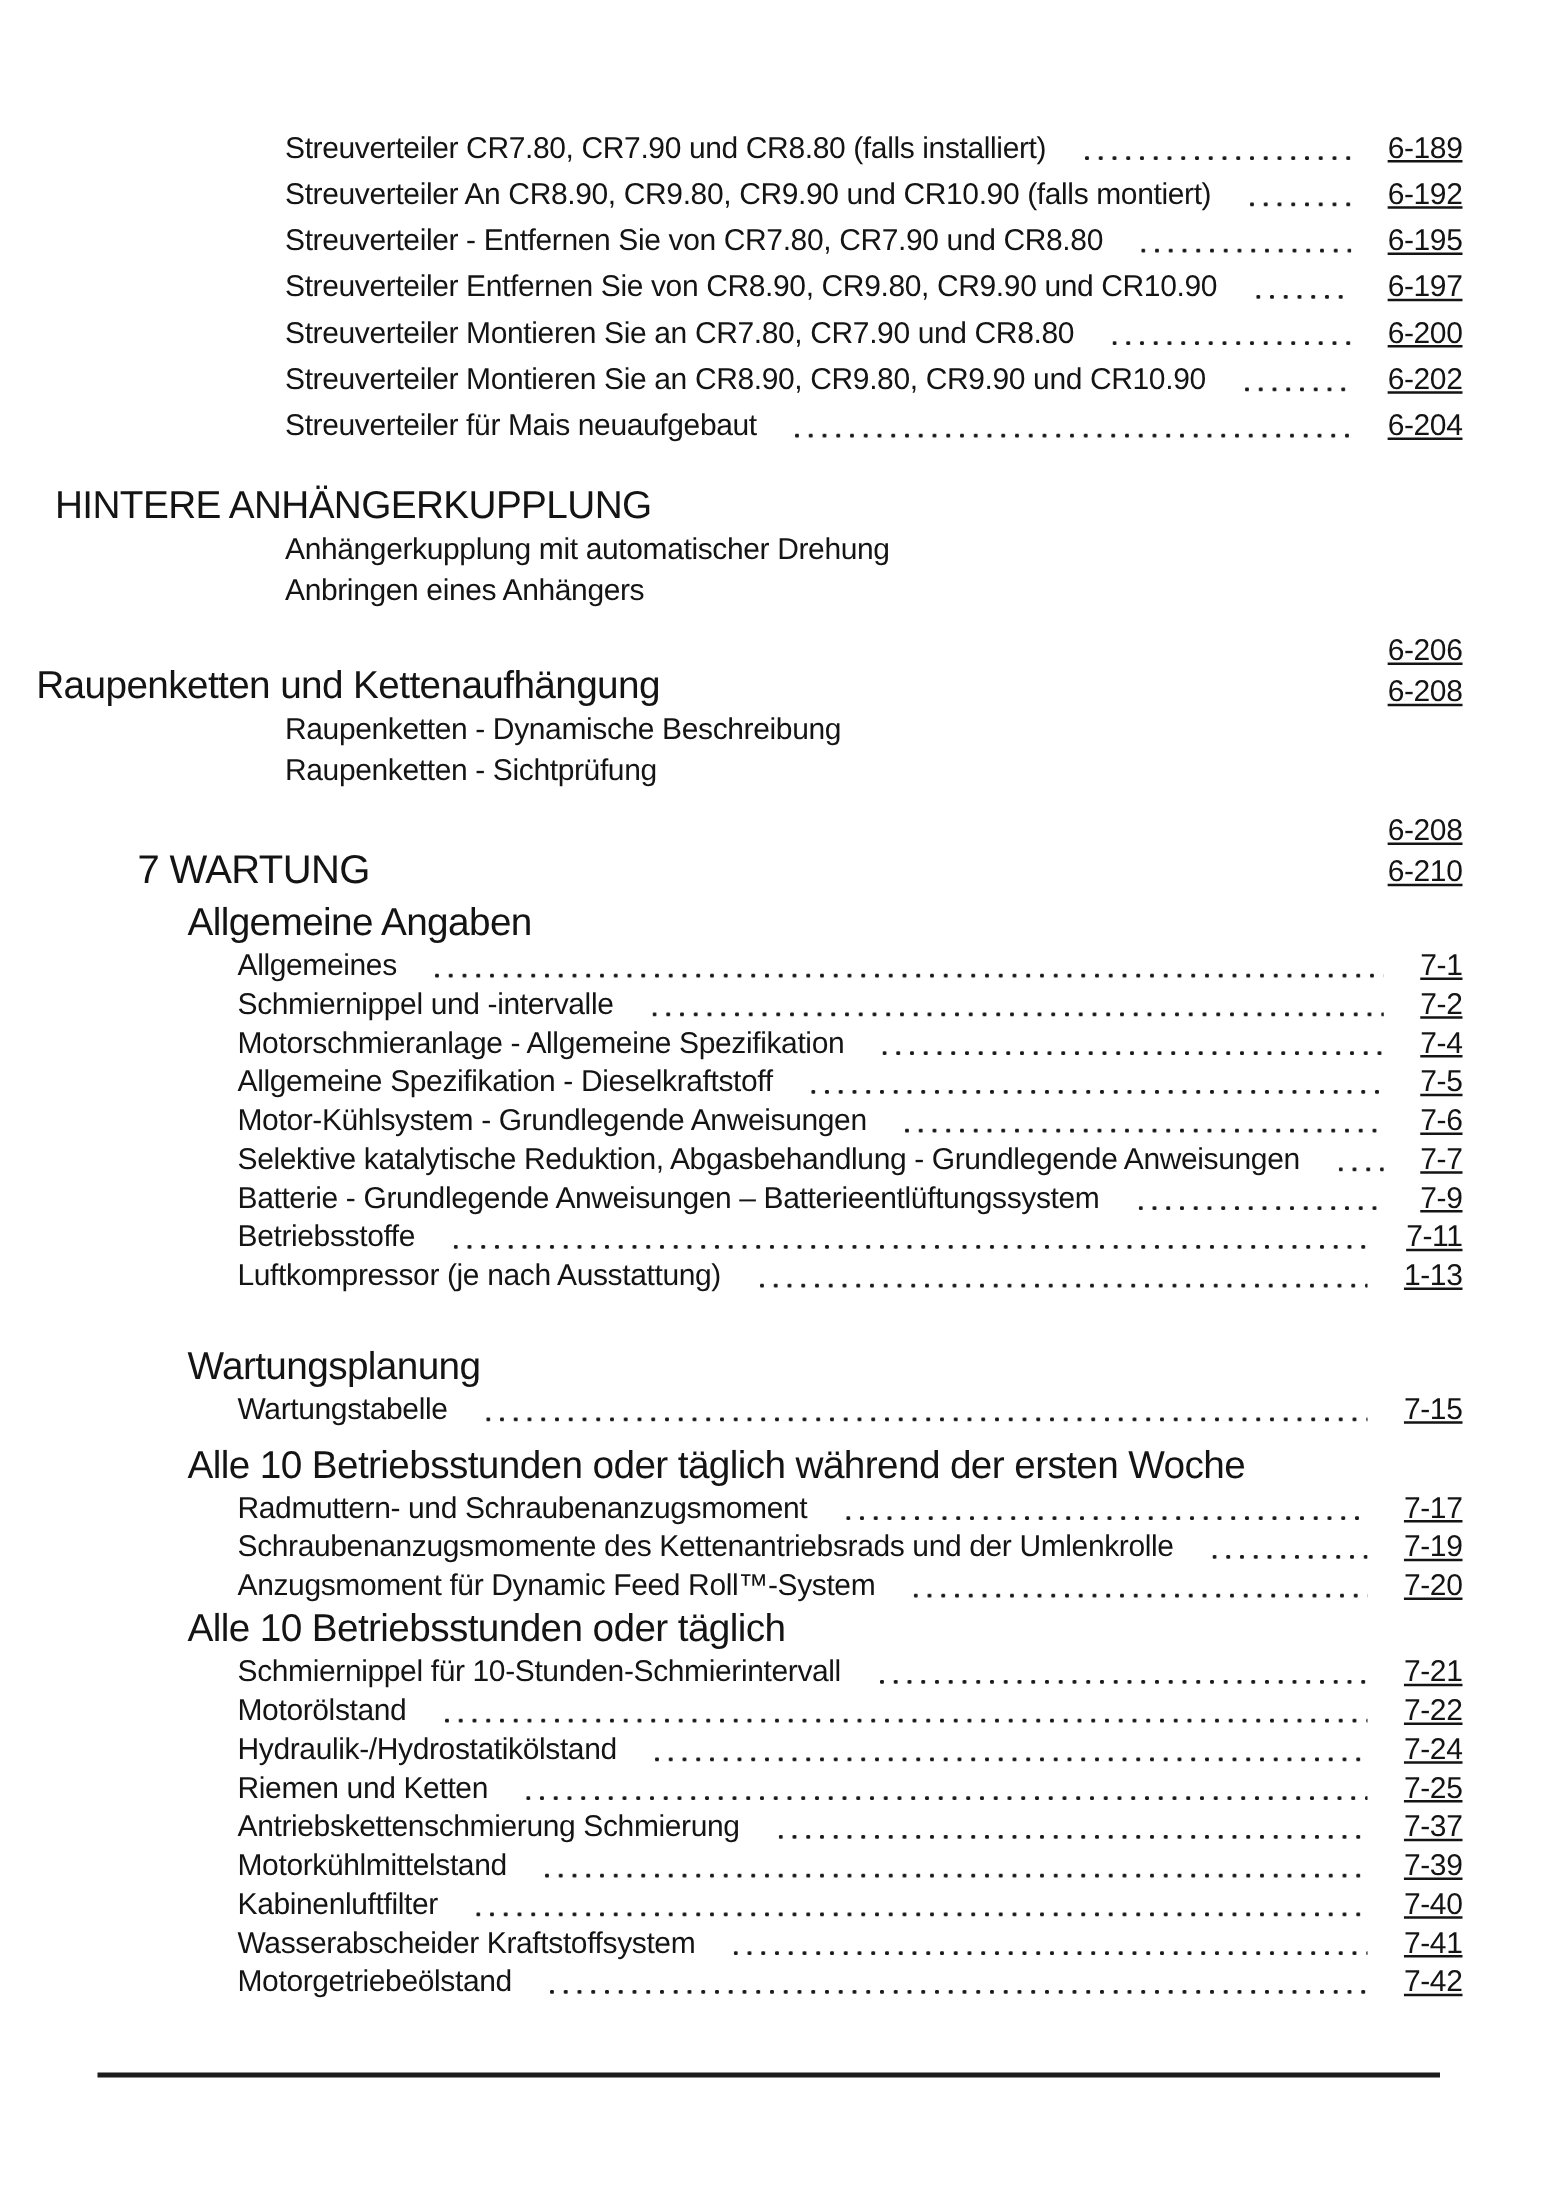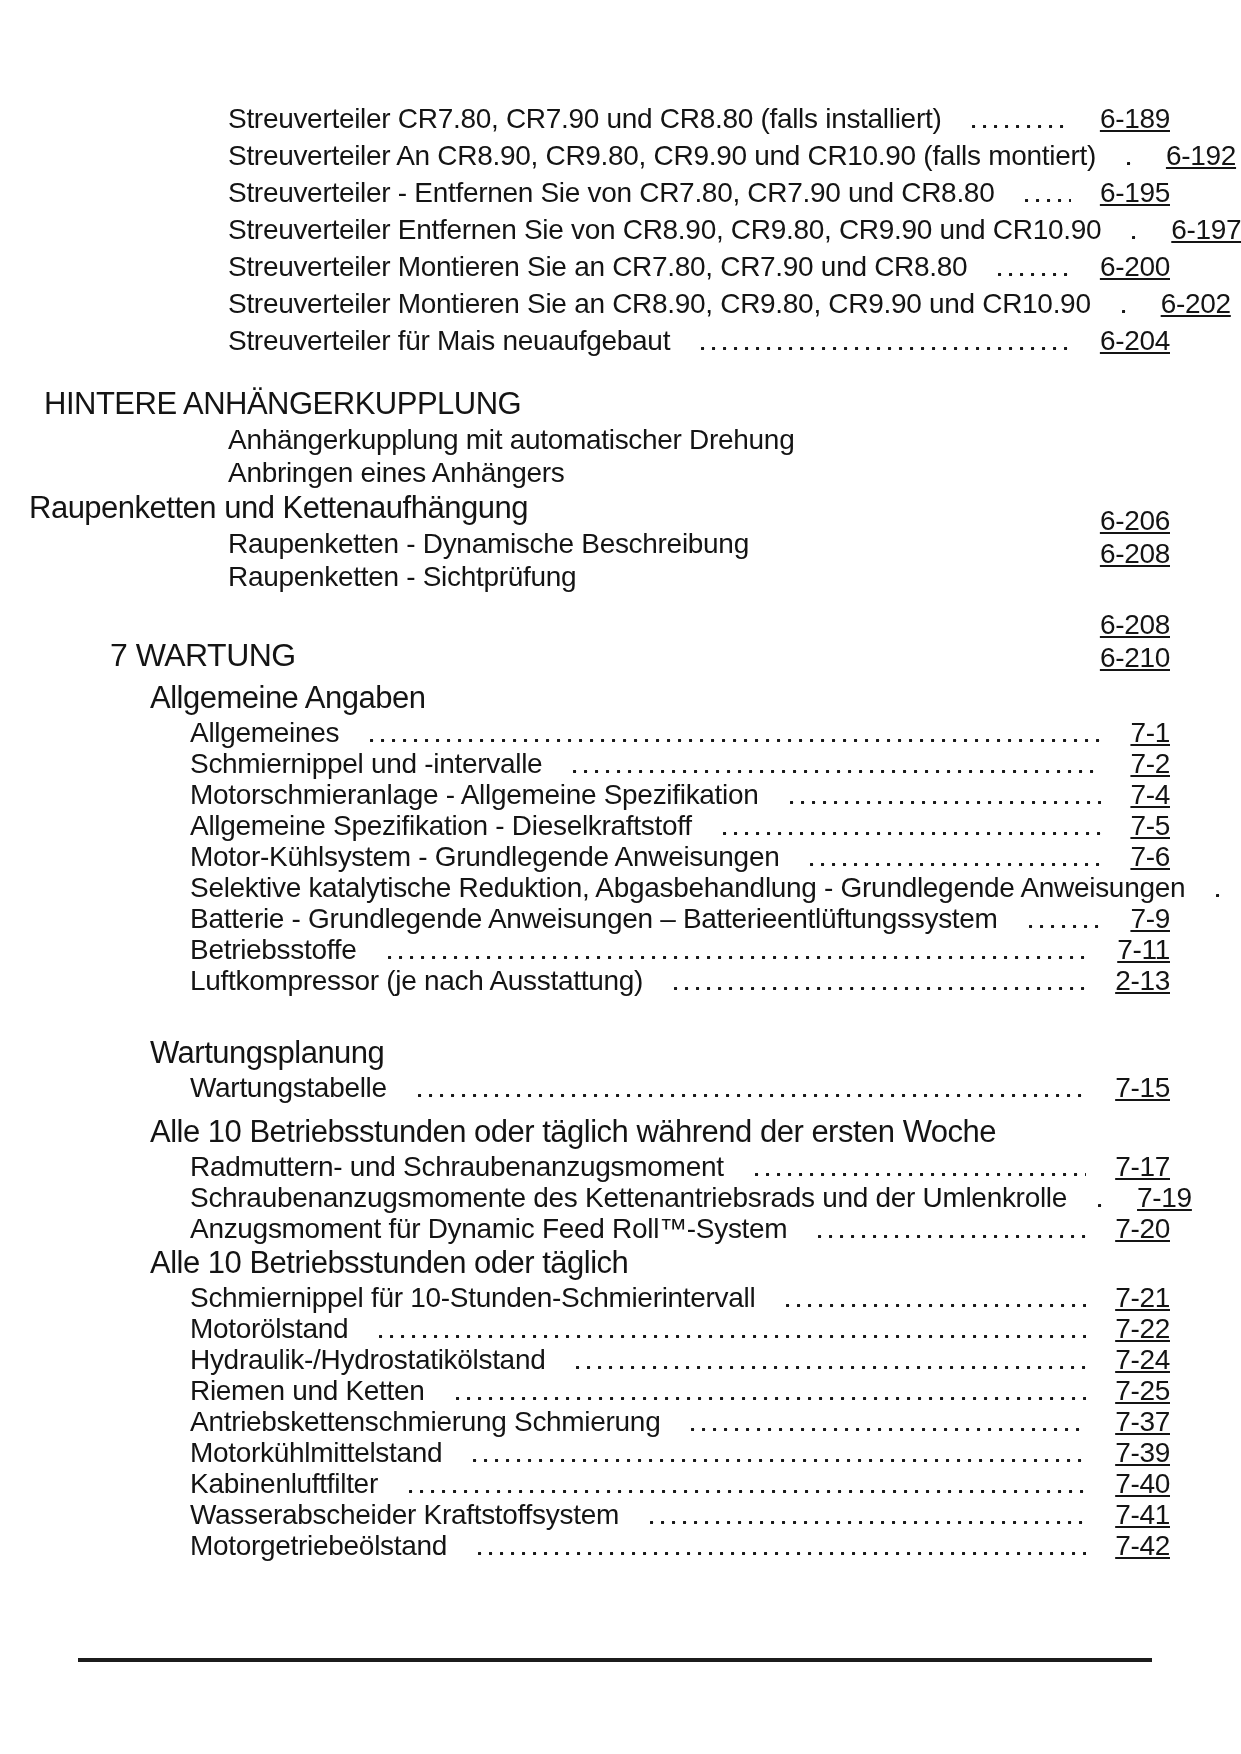--- a/index.html
+++ b/index.html
@@ -26,21 +26,21 @@
     letter-spacing:-0.5px;
     white-space:nowrap;
   }
 
   
   .entries{padding-right:71px;}
   .row{
     display:flex;
     align-items:stretch;
     height:31px;line-height:31px;
-    font-size:28px;
+    font-size:24px;
     letter-spacing:-0.3px;
     gap:24px;
   }
   .depth3 .row{padding-left:228px;}
   .depth2 .row{padding-left:190px;}
   .label{white-space:nowrap;}
   .leader{
     flex:1 1 auto;
     min-width:10px;
     margin:0 5px 0 7px;
@@ -50,21 +50,21 @@
     background-position:left calc(100% - 6px);
   }
   .pagenum{white-space:nowrap;text-align:right;text-decoration:underline;}
 
   
   .b0 .row{height:37px;line-height:37px;}
   .b0 .leader{background-position:left calc(100% - 9px);}
   .b2 .row,.b4 .row{height:33px;line-height:33px;flex-direction:column;}
   .b2 .leader,.b4 .leader{background-position:left calc(100% - 7px);}
   .b1{margin-top:26px;padding-left:44px;}
-  .b3{padding-left:29px;}
+  .b3{margin-top:40px;padding-left:29px;}
   .b5{margin-top:42px;}
   .b6{margin-top:4px;}
   .b8{margin-top:38px;}
   .b10{margin-top:10px;}
   .b12{}
 
   
   .footer-rule{
     position:absolute;
     left:78px;top:1658px;
@@ -179,21 +179,21 @@
           <span class="pagenum">7-9</span>
         </div>
         <div class="row">
           <span class="label">Betriebsstoffe</span>
           <span class="leader"></span>
           <span class="pagenum">7-11</span>
         </div>
         <div class="row">
           <span class="label">Luftkompressor (je nach Ausstattung)</span>
           <span class="leader"></span>
-          <span class="pagenum">2-13</span>
+          <span class="pagenum">1-13</span>
         </div>
       </div>
       <div class="h2 b8">Wartungsplanung</div>
       <div class="entries b9 depth2">
         <div class="row">
           <span class="label">Wartungstabelle</span>
           <span class="leader"></span>
           <span class="pagenum">7-15</span>
         </div>
       </div>

